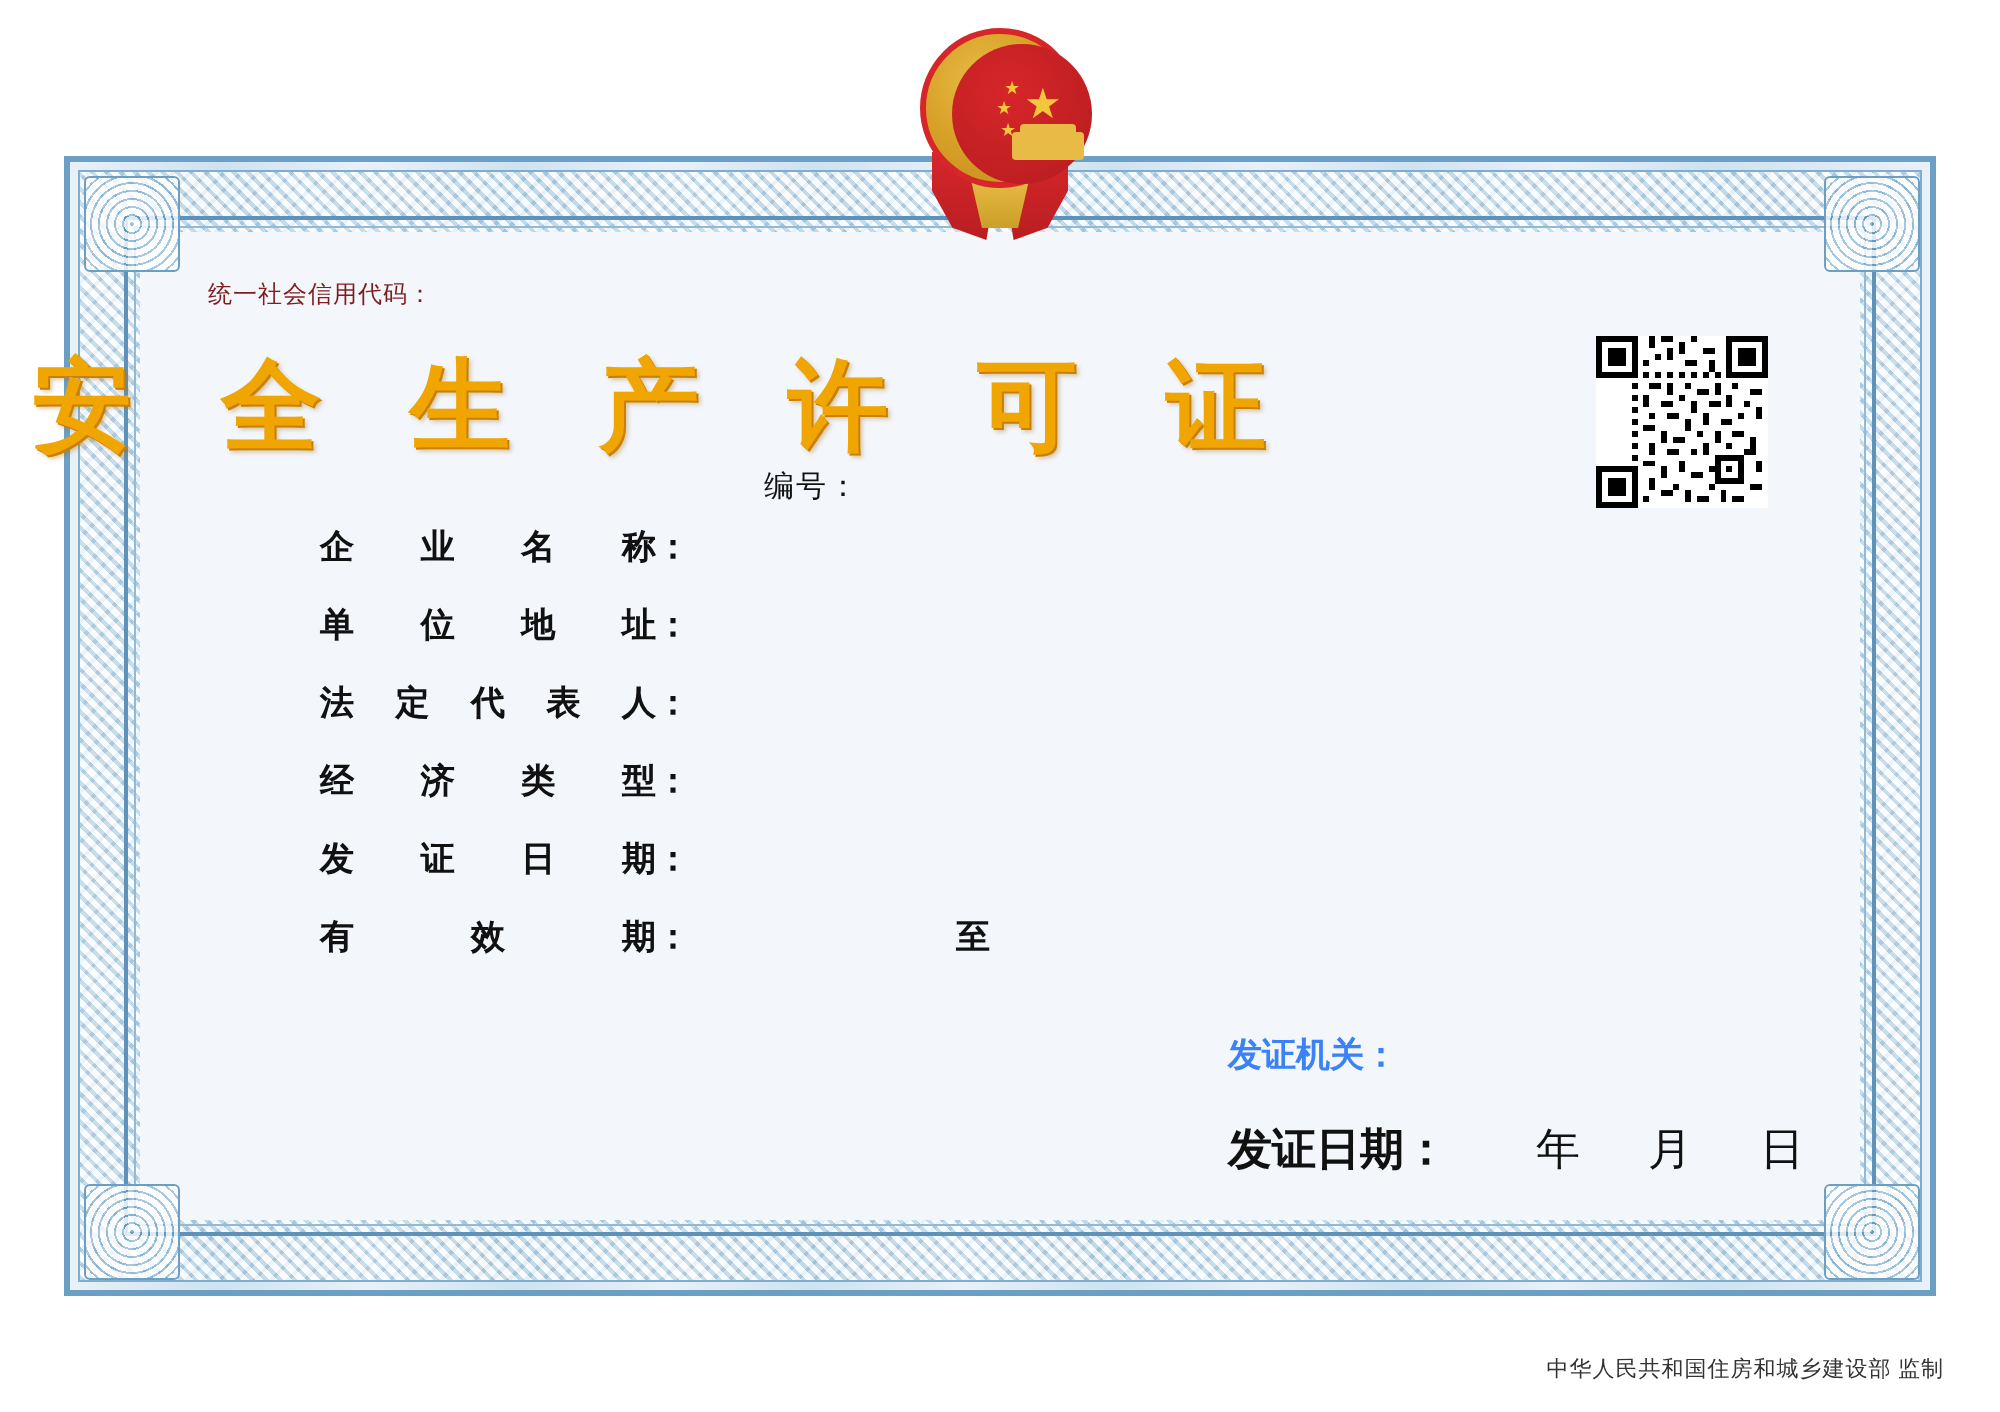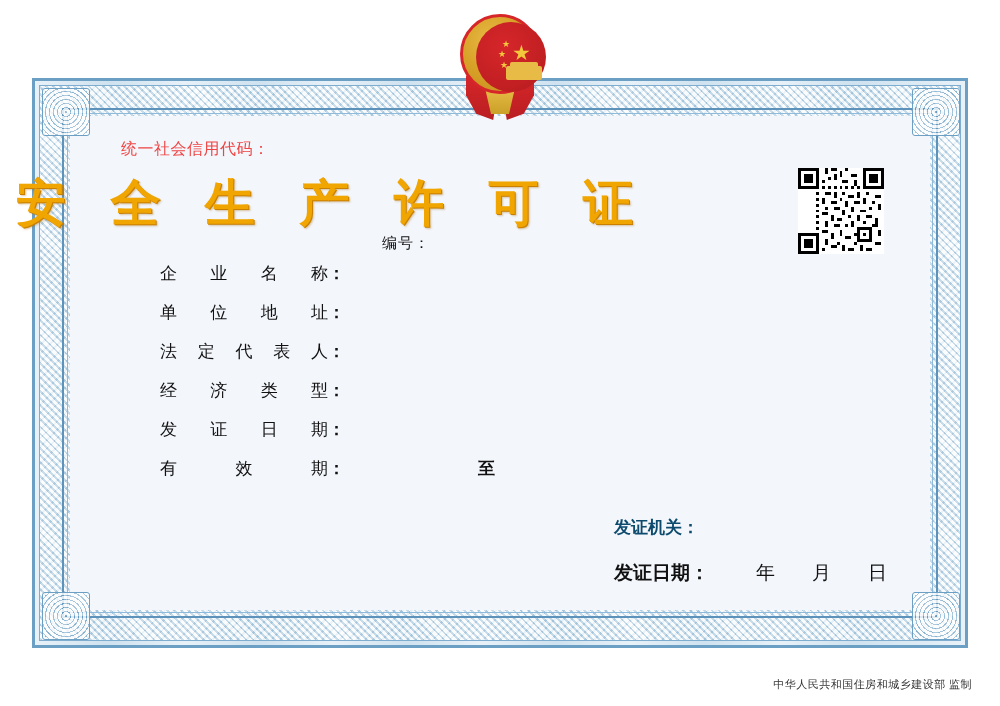--- a/index.html
+++ b/index.html
@@ -156,25 +156,24 @@
     width: 30px; height: 26px;
     background: linear-gradient(180deg, #e8bb46 0%, #caa028 100%);
     clip-path: polygon(0 0, 100% 0, 80% 100%, 20% 100%);
   }
 
   
   .usci {
     position: absolute;
     left: 104px;
     top: 139px;
-    font-size: 16px;
-    color: #ef4444;
+    font-size: 12px;
+    color: #7f1d1d;
     letter-spacing: 0.5px;
     white-space: nowrap;
-    margin-left: 17px;
   }
 
   .title {
     position: absolute;
     left: 0;
     top: 170px;
     width: 1000px;
     text-align: left;
     font-size: 50px;
     font-weight: bold;
@@ -217,21 +216,21 @@
     height: 39px;
     font-size: 17px;
     color: #111;
     white-space: nowrap;
   }
   .field-label {
     display: inline-block;
     width: 168px;
     text-align: justify;
     text-align-last: justify;
-    font-weight: 400;
+    font-weight: 700;
     letter-spacing: 0px;
   }
   .field-colon {
     display: inline-block;
     width: 12px;
     font-weight: 600;
   }
   .field-value {
     display: inline-block;
     min-width: 360px;
@@ -241,29 +240,29 @@
     left: 318px;
     top: 0;
     font-weight: 600;
   }
 
   .issuer-block {
     position: absolute;
     left: 614px;
     top: 516px;
     font-size: 17px;
-    color: #0c4a6e;
+    color: #3b82f6;
     white-space: nowrap;
   }
   .issuer-label { font-weight: 600; }
   .date-row {
     position: absolute;
     left: 614px;
     top: 560px;
-    font-size: 19px;
+    font-size: 22px;
     color: #111;
     white-space: nowrap;
   }
   .date-y { display: inline-block; width: 66px; text-align: right; }
   .date-m { display: inline-block; width: 56px; text-align: right; }
   .date-d { display: inline-block; width: 56px; text-align: right; }
 
   .footer-note {
     position: absolute;
     right: 28px;

